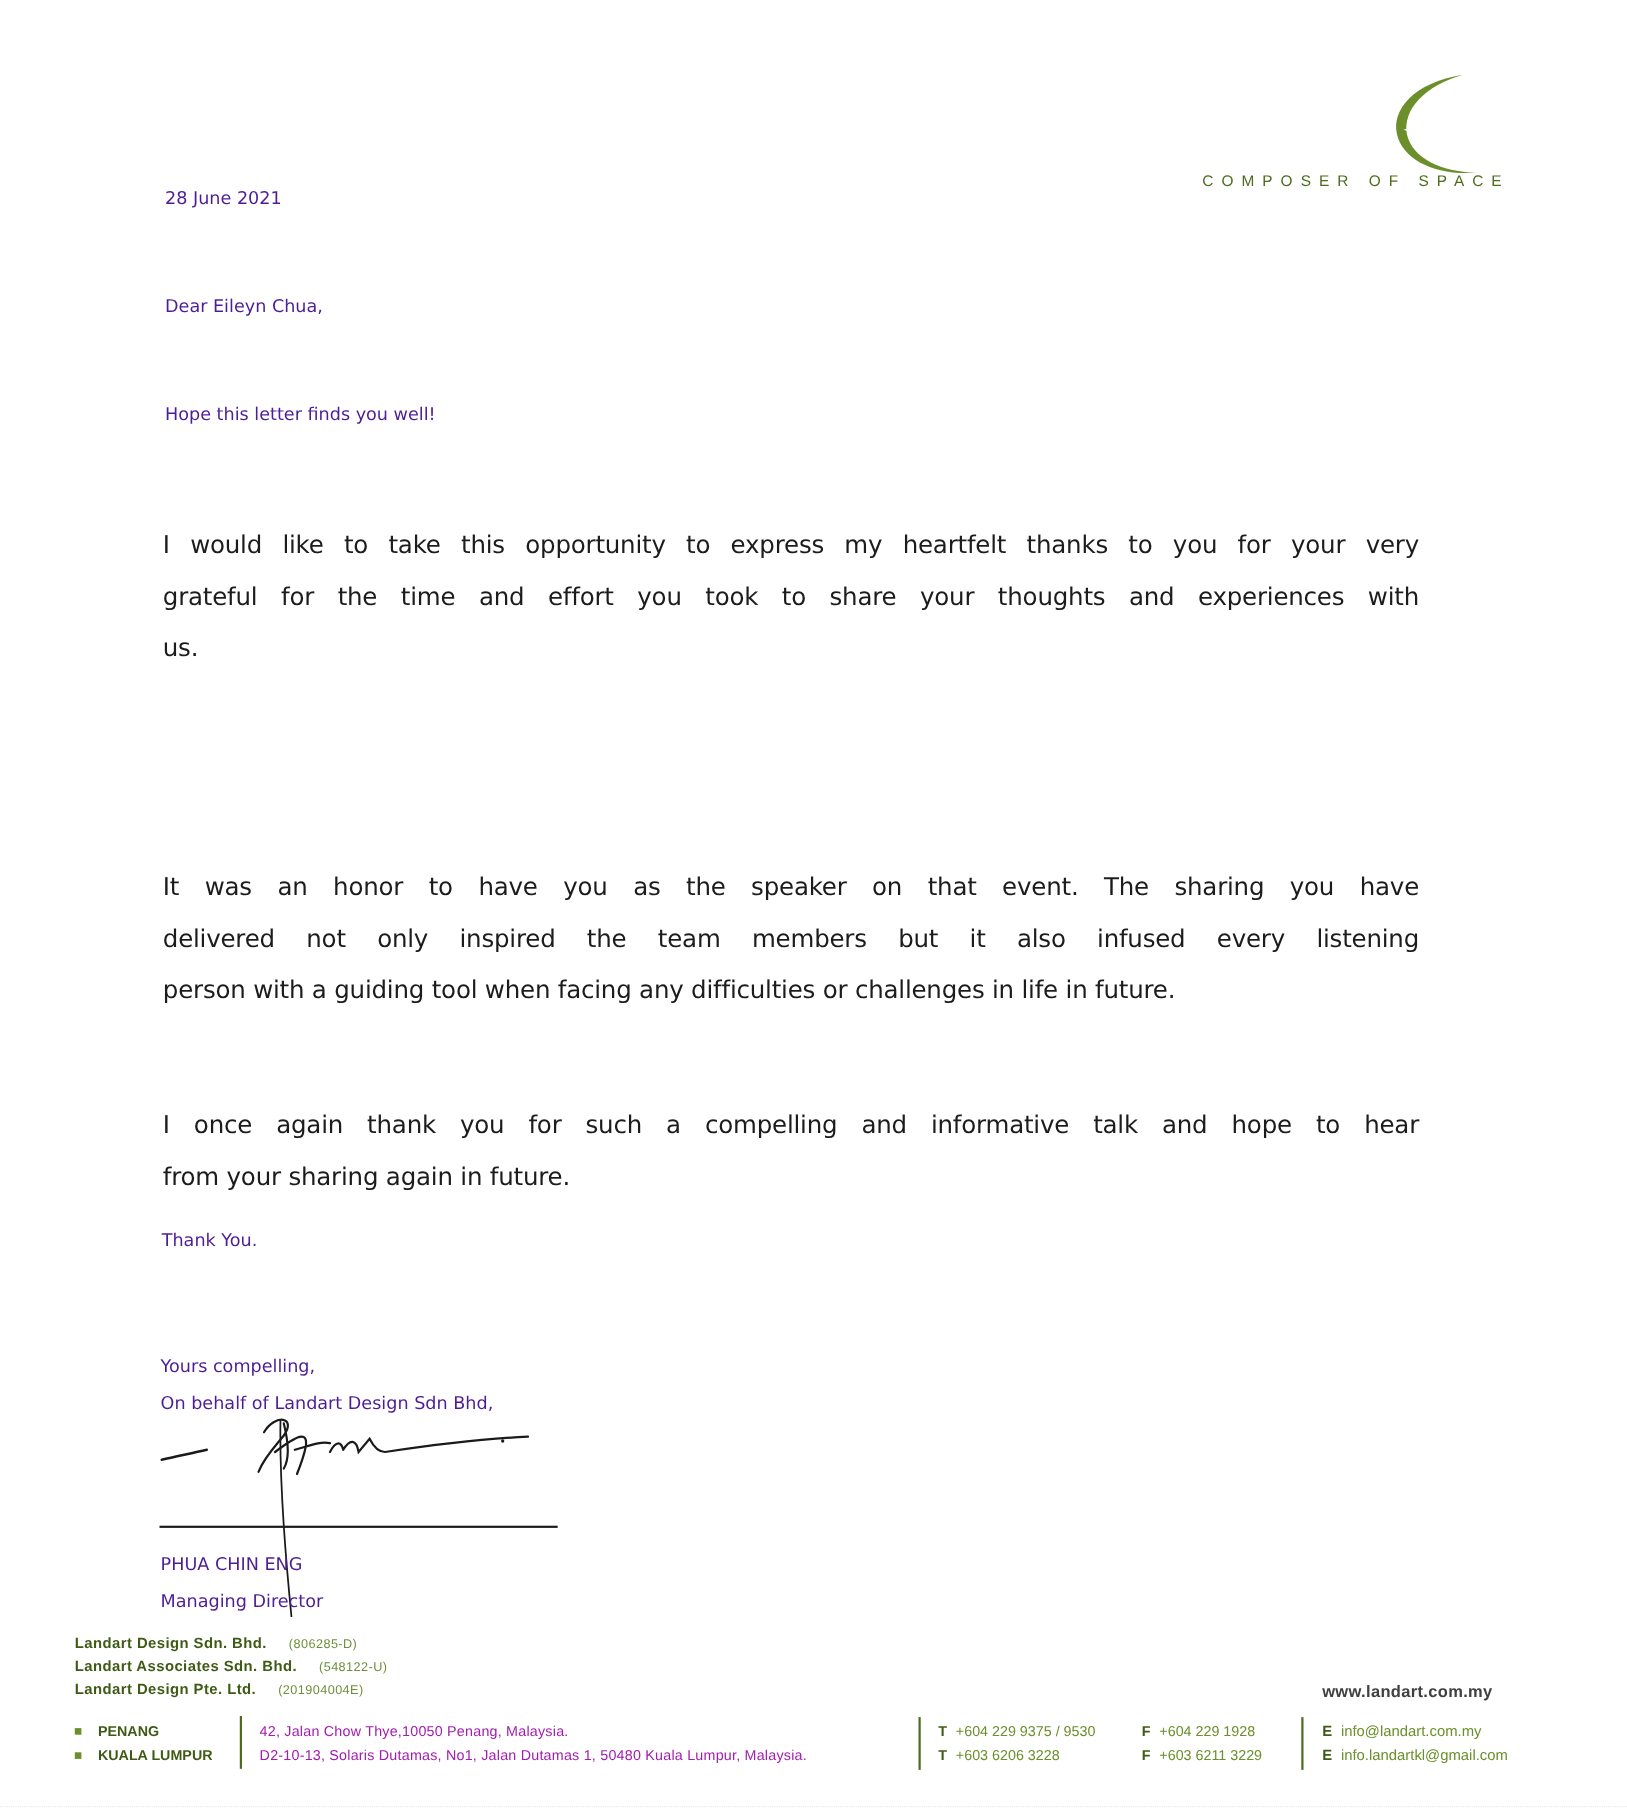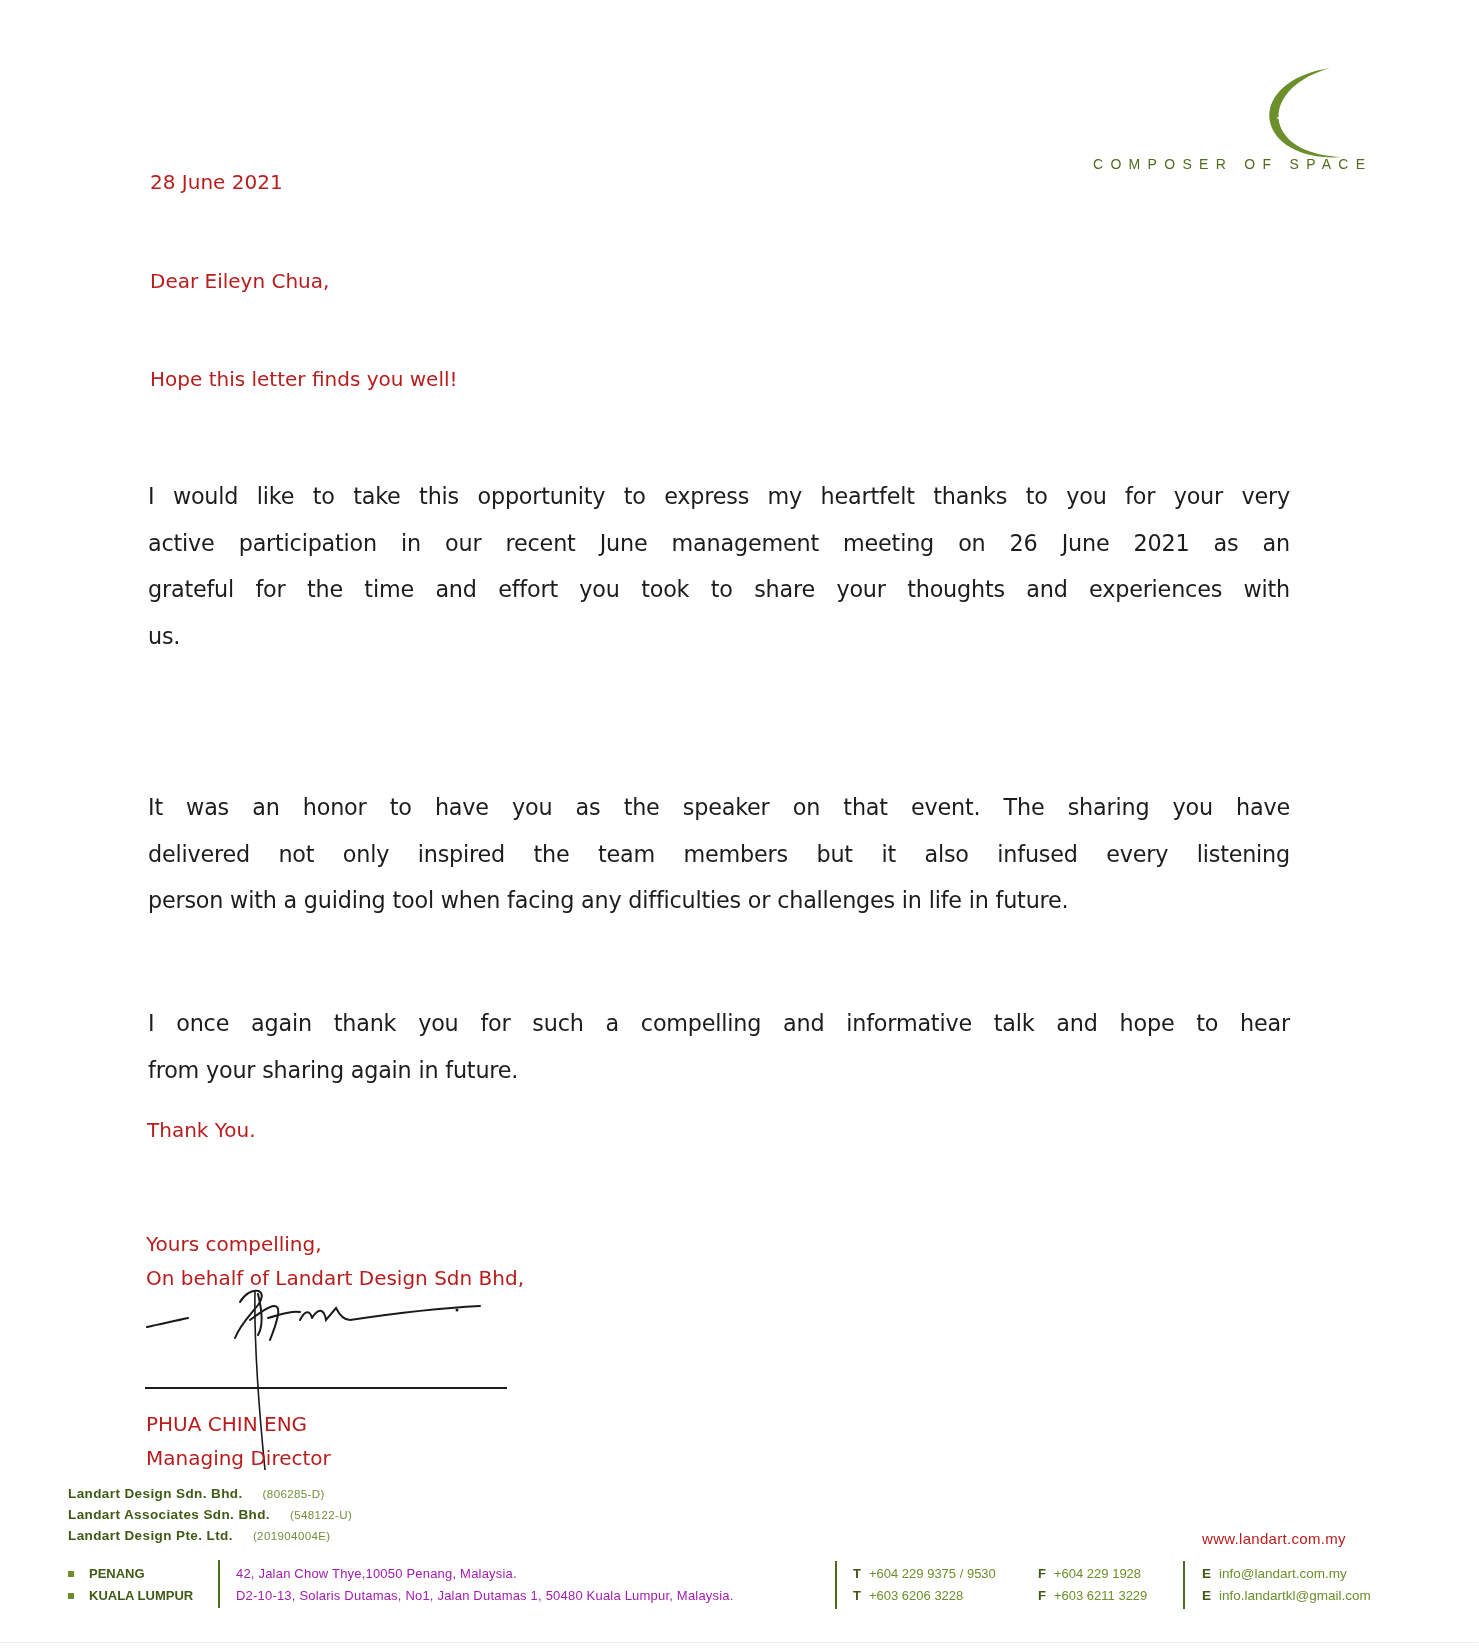--- a/index.html
+++ b/index.html
@@ -10,21 +10,21 @@
     
     .logo { left: 1080px; top: 60px; width: 330px; height: 120px; }
     .logo-word { position: absolute; left: 6px; top: 10px; font-family: "Liberation Sans", sans-serif;
                  font-size: 57px; letter-spacing: 2px; color: #6b8f2a; line-height: 60px; }
     .logo-word .art { font-weight: normal; letter-spacing: 0; }
     .logo-swoosh { position: absolute; left: 0; top: 0; }
     .logo-tag { position: absolute; left: 13px; top: 96px; font-family: "Liberation Sans", sans-serif;
                 font-size: 14px; letter-spacing: 7.3px; color: #4d6b1c; white-space: nowrap; }
 
     
-    .t { font-family: "DejaVu Sans", sans-serif; font-size: 20px; color: #b91c1c; white-space: nowrap; }
+    .t { font-family: "DejaVu Sans", sans-serif; font-size: 16px; color: #4c1d95; white-space: nowrap; }
     .date { left: 150px; top: 170px; }
     .salutation { left: 150px; top: 269px; }
     .greeting { left: 150px; top: 367px; }
 
     .para { position: absolute; left: 148px; width: 1142px; font-family: "DejaVu Sans", sans-serif;
             font-size: 22.3px; color: #1c1c1c; text-align: justify; text-align-last: left;
             line-height: 46.5px; letter-spacing: -0.2px; }
     .para .line { display: block; text-align: justify; text-align-last: justify; white-space: nowrap; height: 46.5px; }
     .para .line.last { text-align-last: left; }
     .p1 { top: 473px; }
@@ -63,22 +63,22 @@
 
     .contact { font-family: "Liberation Sans", sans-serif; font-size: 13px; color: #6b8f2a; white-space: nowrap; }
     .contact .k { font-weight: bold; color: #3f5a14; margin-right: 8px; }
     .tel1 { left: 853px; top: 1566px; }
     .tel2 { left: 853px; top: 1588px; }
     .fax1 { left: 1038px; top: 1566px; }
     .fax2 { left: 1038px; top: 1588px; }
     .em1 { left: 1202px; top: 1566px; font-size: 13.5px; }
     .em2 { left: 1202px; top: 1588px; font-size: 13.5px; text-align: right; }
 
-    .web { left: 1202px; top: 1530px; font-family: "Liberation Sans", sans-serif; font-size: 15px; font-weight: normal;
-           color: #b91c1c; white-space: nowrap; letter-spacing: 0.3px; }
+    .web { left: 1202px; top: 1530px; font-family: "Liberation Sans", sans-serif; font-size: 15px; font-weight: bold;
+           color: #404040; white-space: nowrap; letter-spacing: 0.3px; }
 
     .bottom-dots { left: 0; top: 1642px; width: 1479px; height: 0; border-top: 1px dotted #e4e4e4; }
     .signature { left: 140px; top: 1280px; }
   </style>
 </head>
 <body>
 
 <div class="abs logo">
   <svg class="logo-swoosh" width="330" height="110" viewBox="0 0 330 110">
     <path d="M250 8 C 205 15, 185 40, 190 62 C 195 85, 225 100, 262 97 C 230 96, 204 84, 199 62 C 195 40, 215 18, 250 8 Z" fill="#6b8f2a"></path>
@@ -86,21 +86,20 @@
   </svg>
   <div class="logo-tag">COMPOSER OF SPACE</div>
 </div>
 
 <div class="abs t date">28 June 2021</div>
 <div class="abs t salutation">Dear Eileyn Chua,</div>
 <div class="abs t greeting">Hope this letter finds you well!</div>
 
 <div class="para p1">
   <span class="line">I would like to take this opportunity to express my heartfelt thanks to you for your very</span>
-  <span class="line">active participation in our recent June management meeting on 26 June 2021 as an</span>
   <span class="line">grateful for the time and effort you took to share your thoughts and experiences with</span>
   <span class="line last">us.</span>
 </div>
 
 <div class="para p2">
   <span class="line">It was an honor to have you as the speaker on that event. The sharing you have</span>
   <span class="line">delivered not only inspired the team members but it also infused every listening</span>
   <span class="line last">person with a guiding tool when facing any difficulties or challenges in life in future.</span>
 </div>
 

